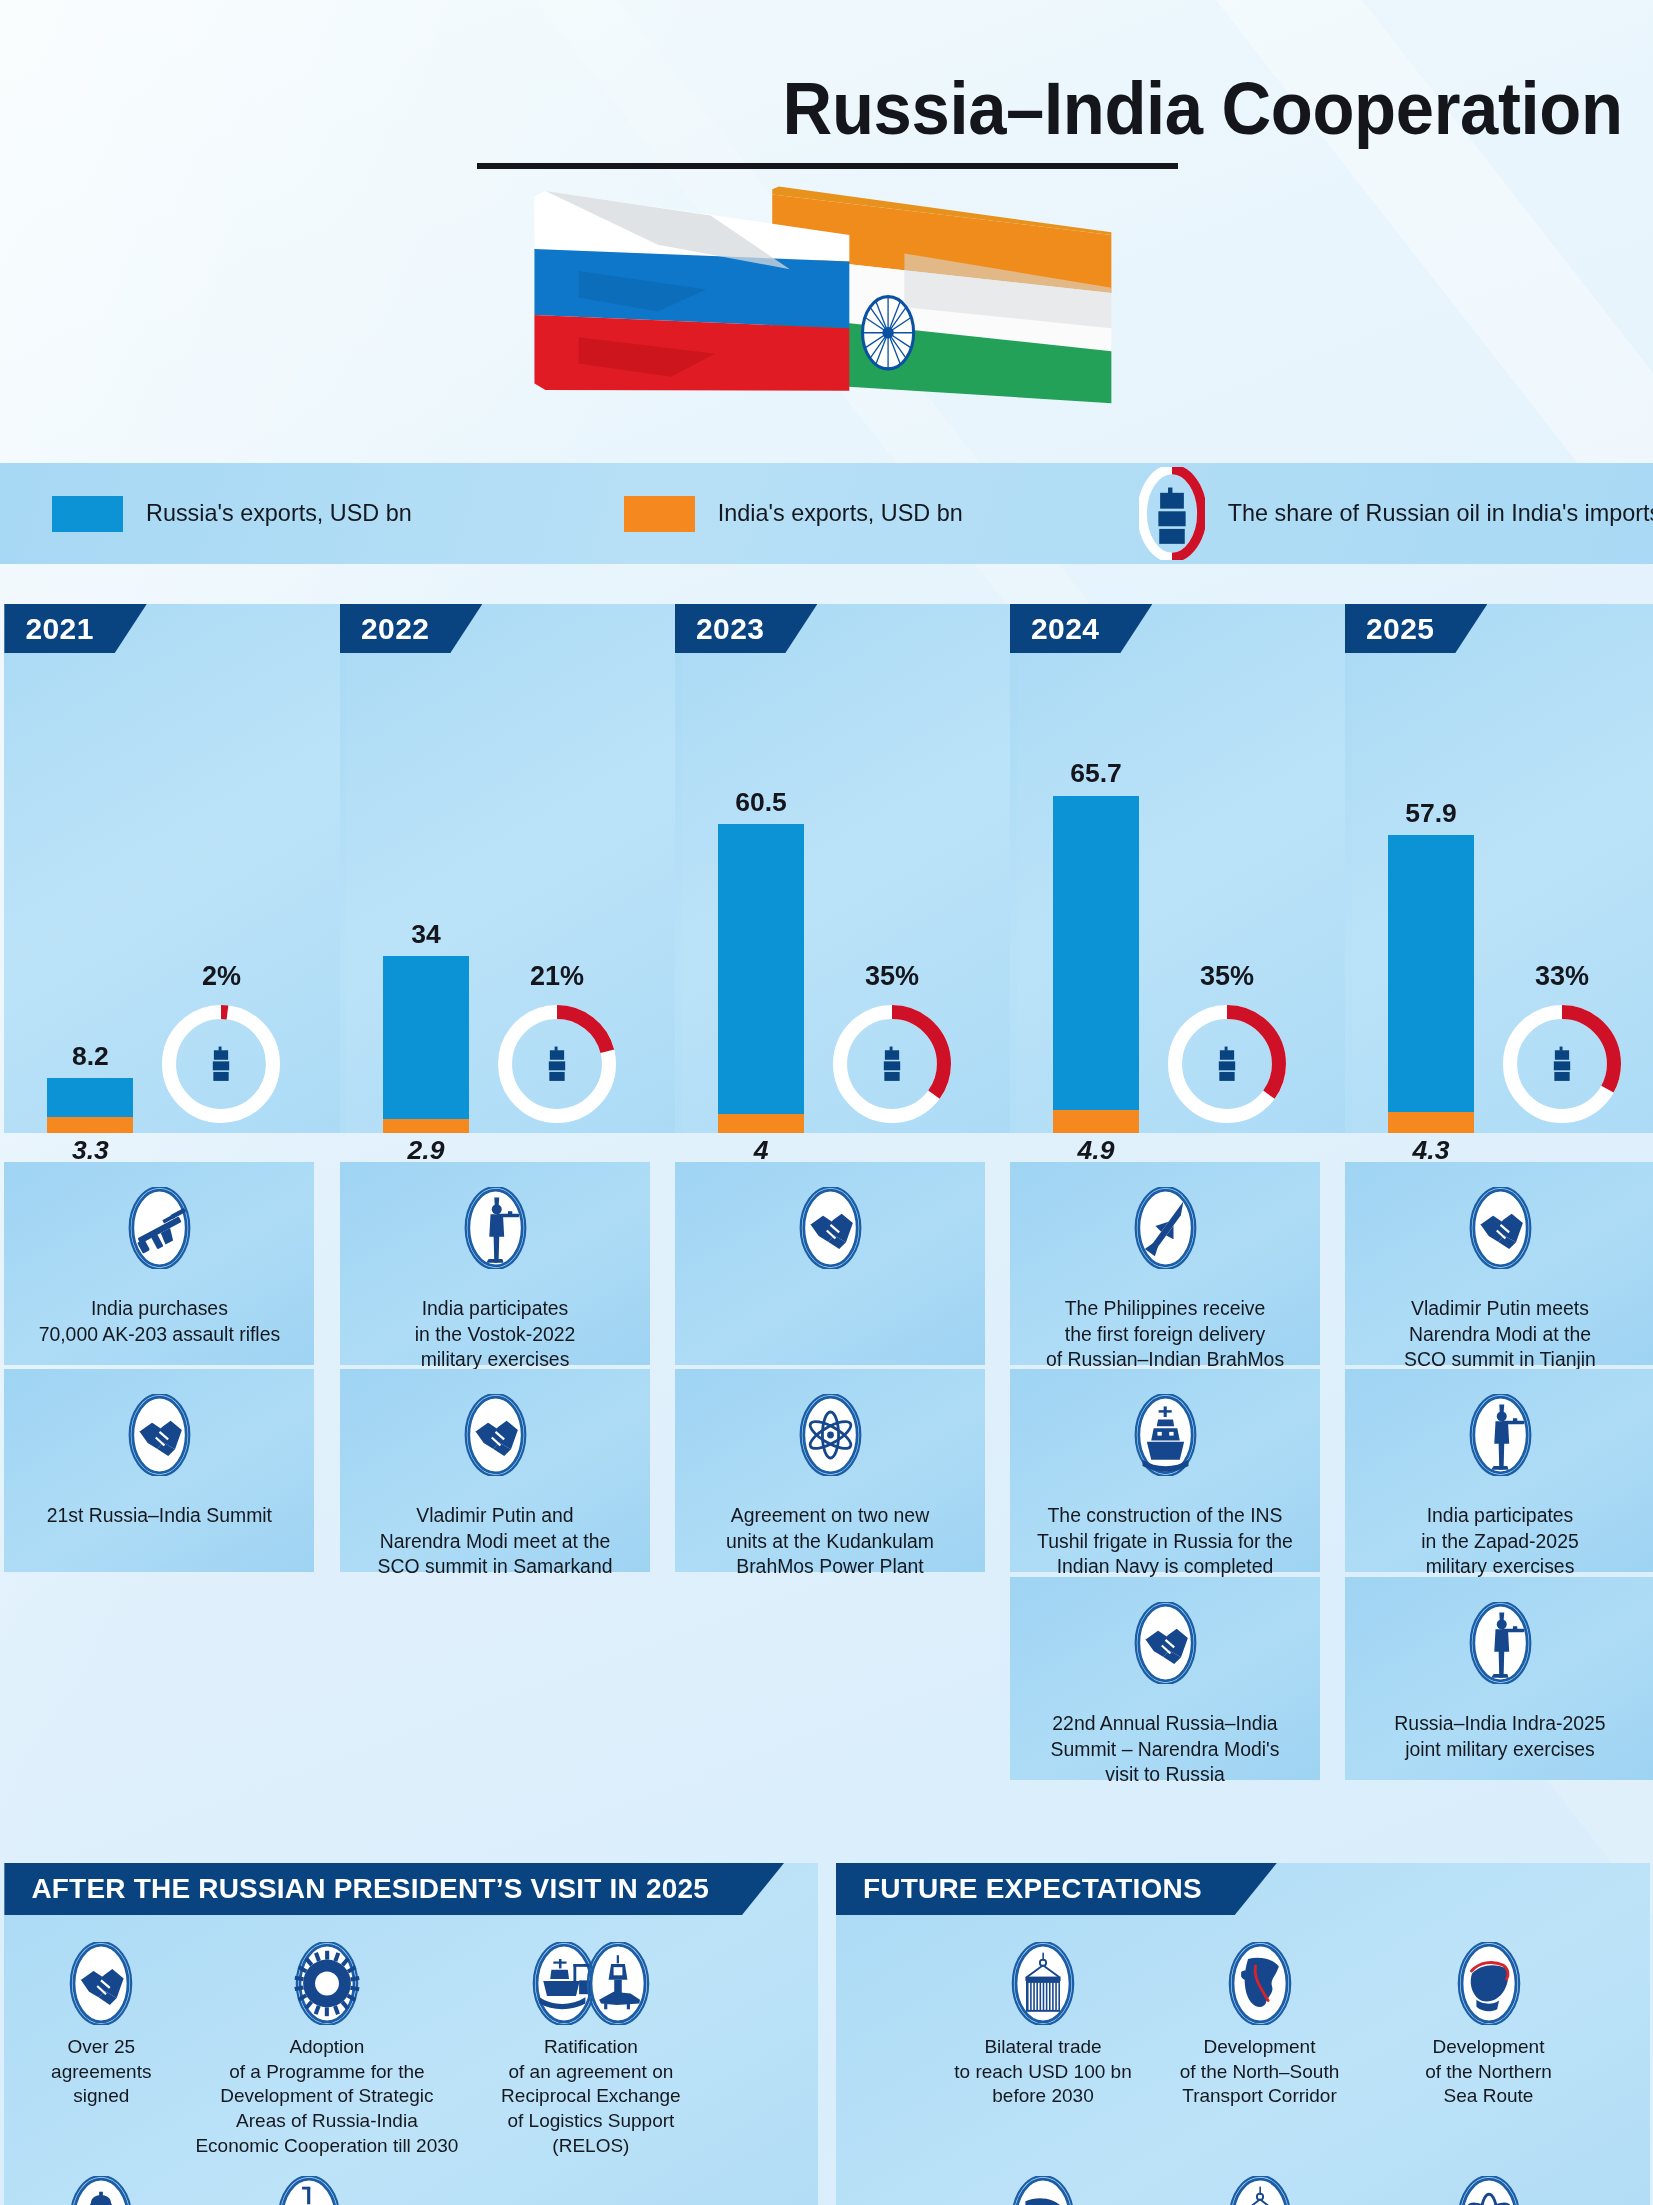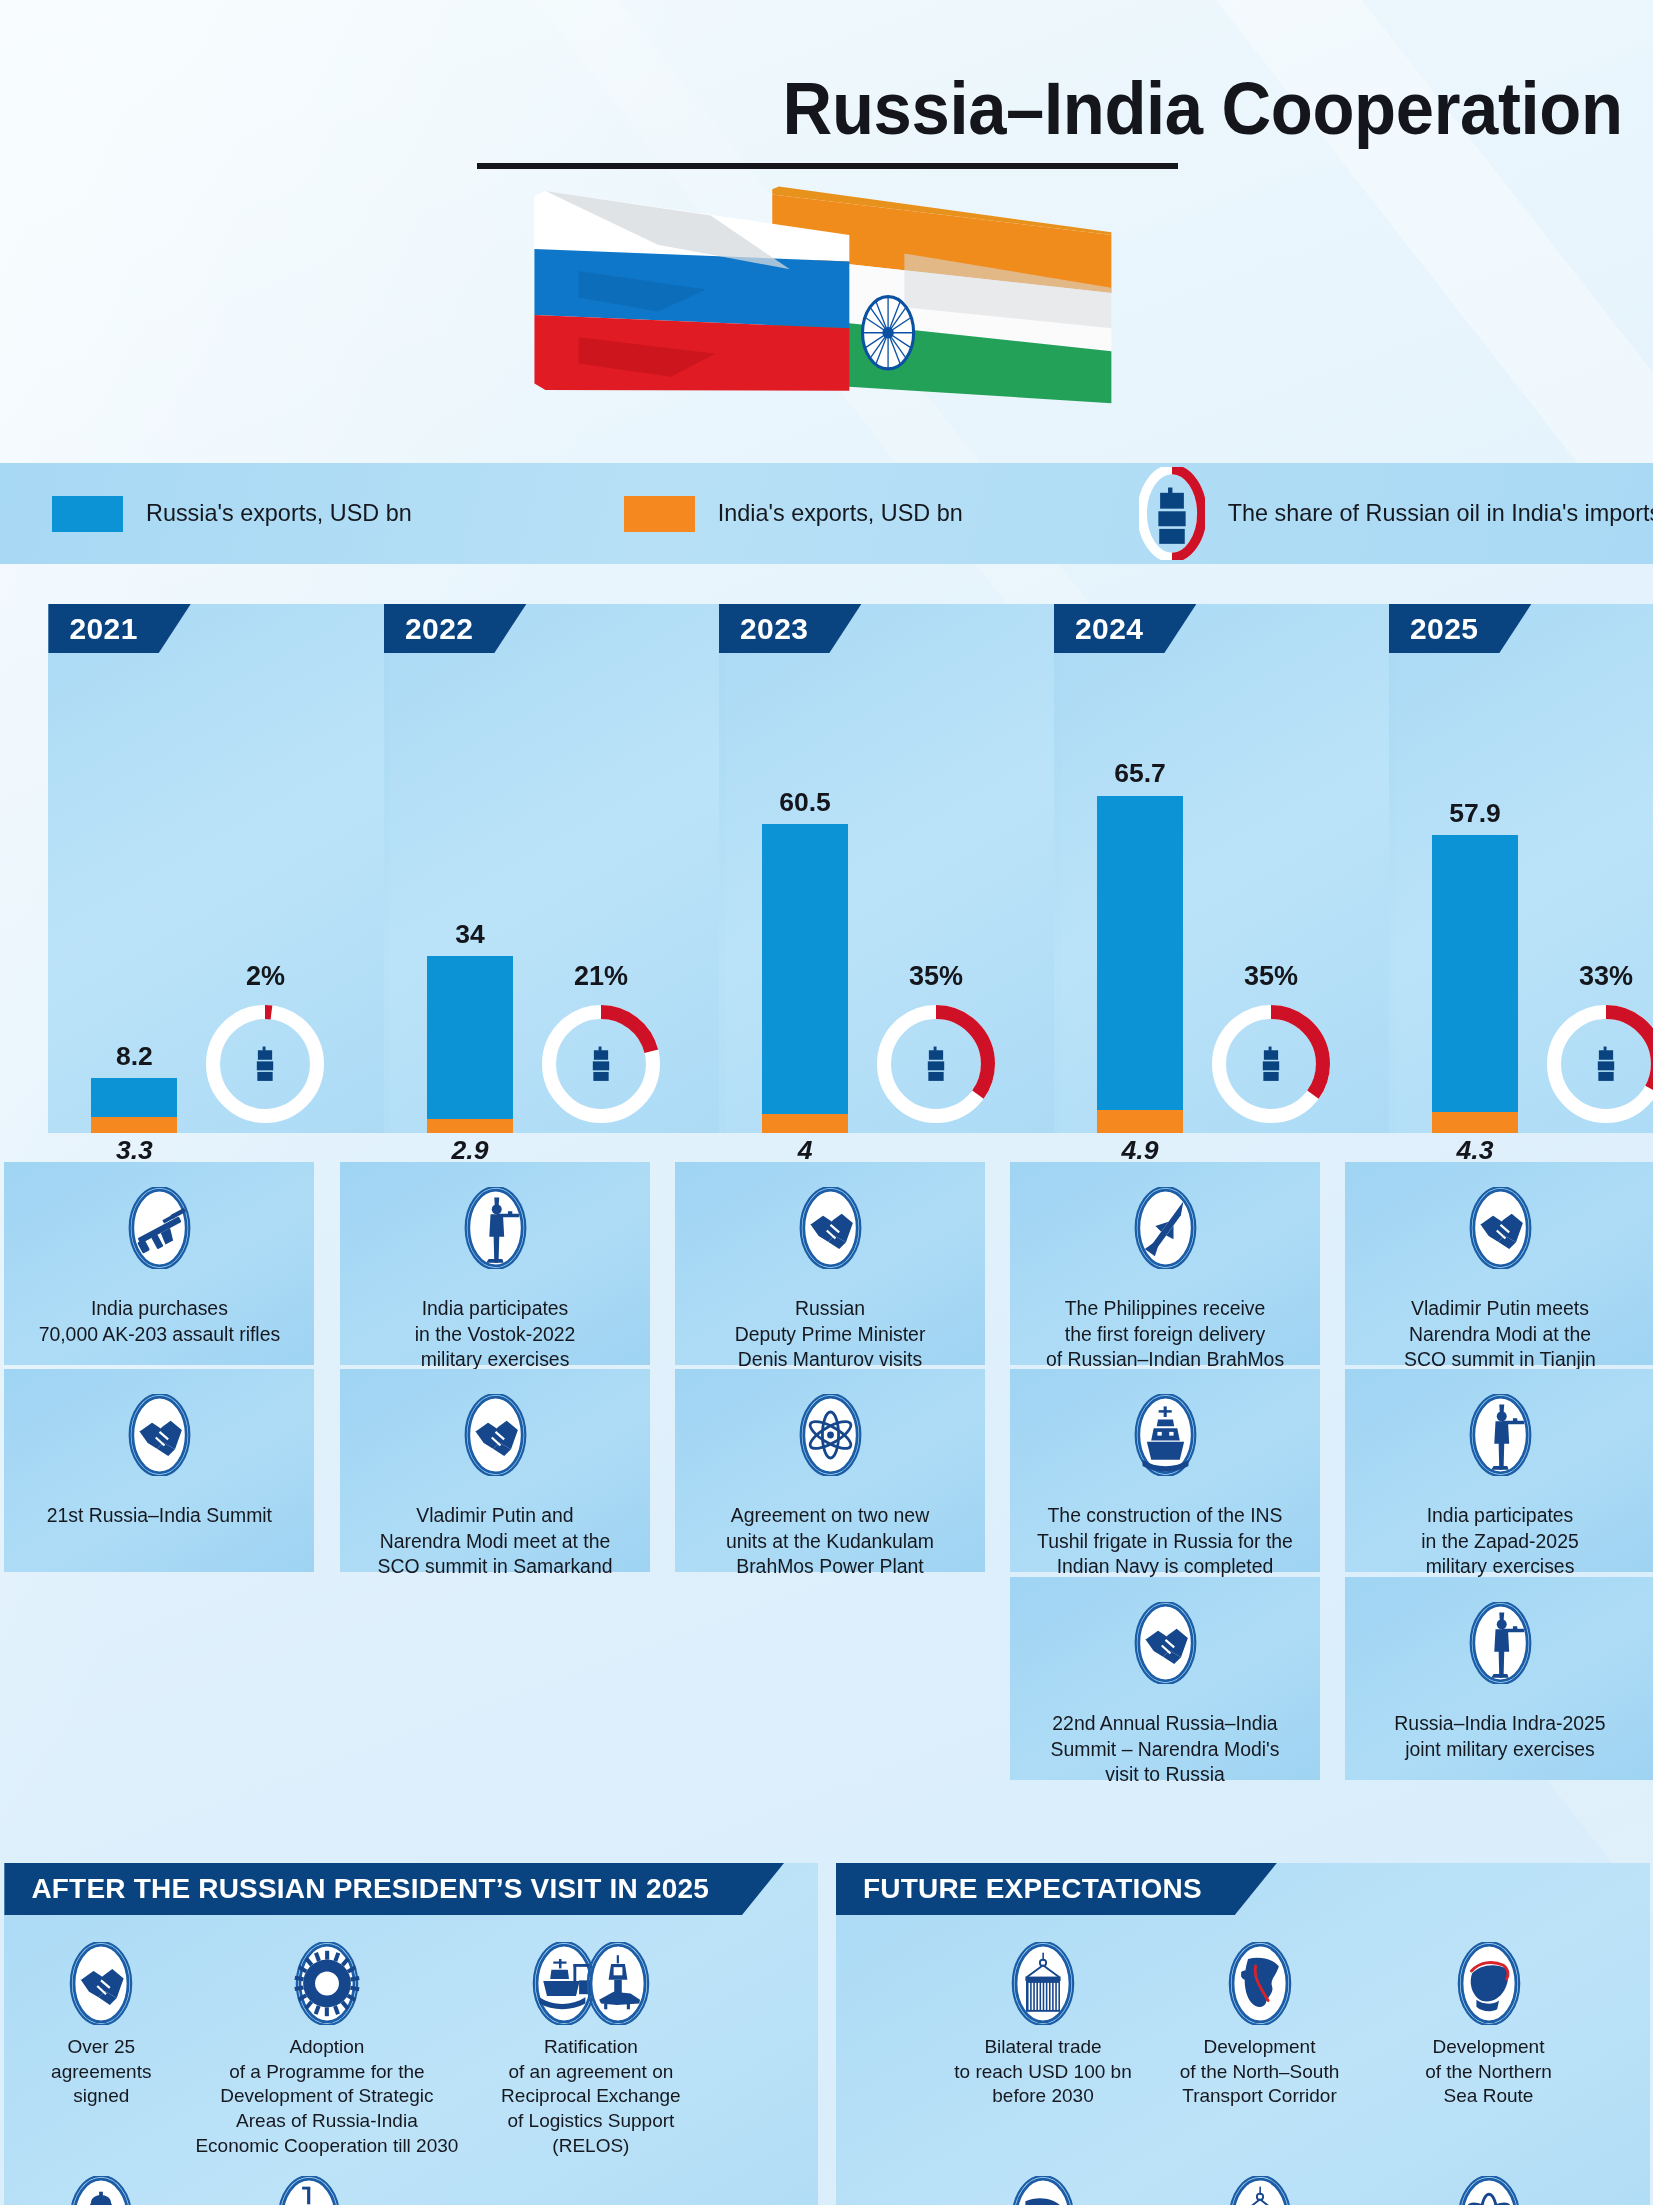--- a/index.html
+++ b/index.html
@@ -46,21 +46,20 @@
   .sw-blue { background:#0C93D6; }
   .sw-orange { background:#F5881F; }
   .legend-label { font-size:23.4px; color:#15181e; margin-left:23px; white-space:nowrap; }
 
   
   .years { position:absolute; left:0; top:604px; width:1654px; height:1231px; }
   .ycol { position:absolute; top:0; width:310px; }
   .ycol .chartbox {
     position:relative; width:342px; height:529px;
     background:linear-gradient(150deg, rgba(167,216,244,0.95) 0%, rgba(185,226,248,0.95) 50%, rgba(169,217,245,0.95) 100%);
-    margin-left:44px;
   }
   .ybadge {
     position:absolute; left:0; top:0; height:49px; min-width:123px;
     background:#0A4480; color:#fff;
     font-size:30px; font-weight:bold;
     display:flex; align-items:center; padding-left:21px; padding-right:53px;
     clip-path: polygon(0 0, 100% 0, calc(100% - 32px) 100%, 0 100%);
     letter-spacing:0.4px;
   }
 
@@ -345,26 +344,20 @@
             <ellipse cx="100" cy="132" rx="96" ry="132" fill="none" stroke="#1B5DA6" stroke-width="7"></ellipse>
             <g fill="#16478C">
               <path d="M34 118 L76 88 L106 108 L136 86 L172 116 L150 178 L112 156 L92 176 L62 158 Z"></path>
               <path d="M92 176 L112 156 L150 178 L128 200 Z"></path>
             </g>
             <path d="M34 118 L76 88 L106 108" fill="none" stroke="#fff" stroke-width="7"></path>
             <path d="M100 122 L128 146" stroke="#fff" stroke-width="7" fill="none"></path>
             <path d="M88 140 L116 166" stroke="#fff" stroke-width="7" fill="none"></path>
           </svg>
         </div>
-        <div class="card-text">
-          <div>Russian</div>
-          <div>Deputy Prime Minister</div>
-          <div>Denis Manturov visits</div>
-          <div>New Delhi</div>
-        </div>
       </div>
       <div class="card" style="left: 675px; top: 765px; height: 203px;">
         <div class="card-icon">
           <svg class="oval" width="65" height="82" viewBox="0 0 200 264">
             <ellipse cx="100" cy="132" rx="86" ry="122" fill="#fff" stroke="#1B5DA6" stroke-width="9"></ellipse>
             <ellipse cx="100" cy="132" rx="96" ry="132" fill="none" stroke="#1B5DA6" stroke-width="7"></ellipse>
             <g fill="none" stroke="#16478C" stroke-width="9">
               <ellipse cx="100" cy="132" rx="26" ry="74"></ellipse>
               <ellipse cx="100" cy="132" rx="26" ry="74" transform="rotate(60 100 132)"></ellipse>
               <ellipse cx="100" cy="132" rx="26" ry="74" transform="rotate(120 100 132)"></ellipse>

